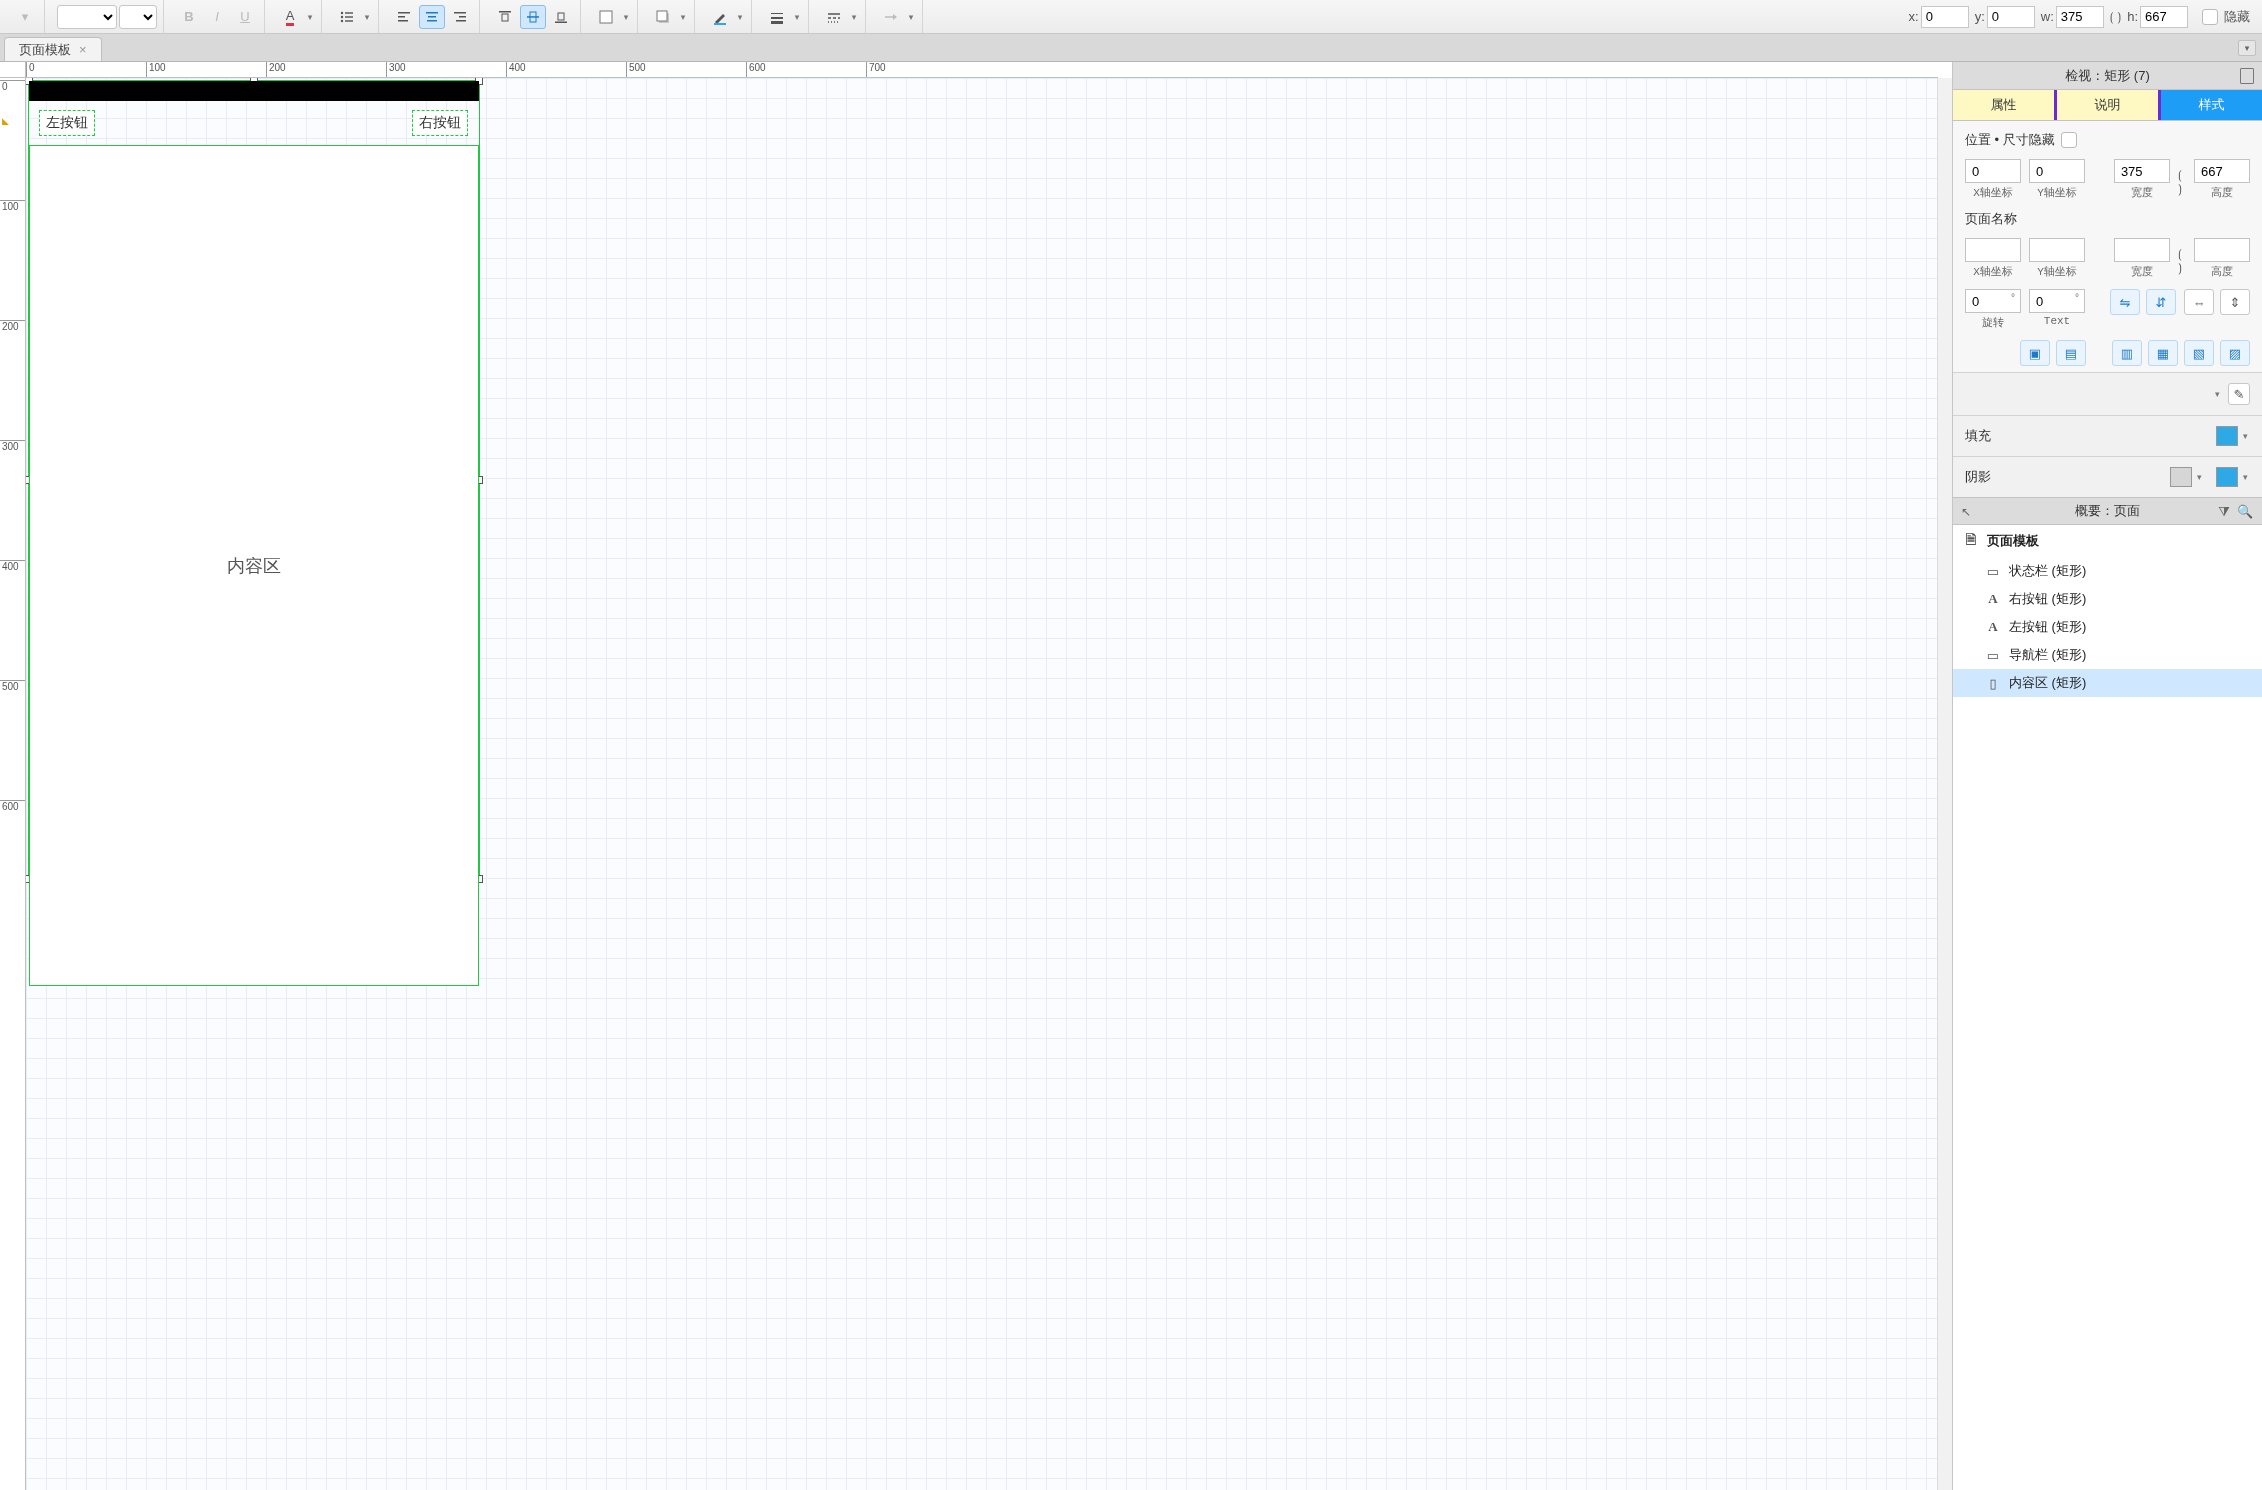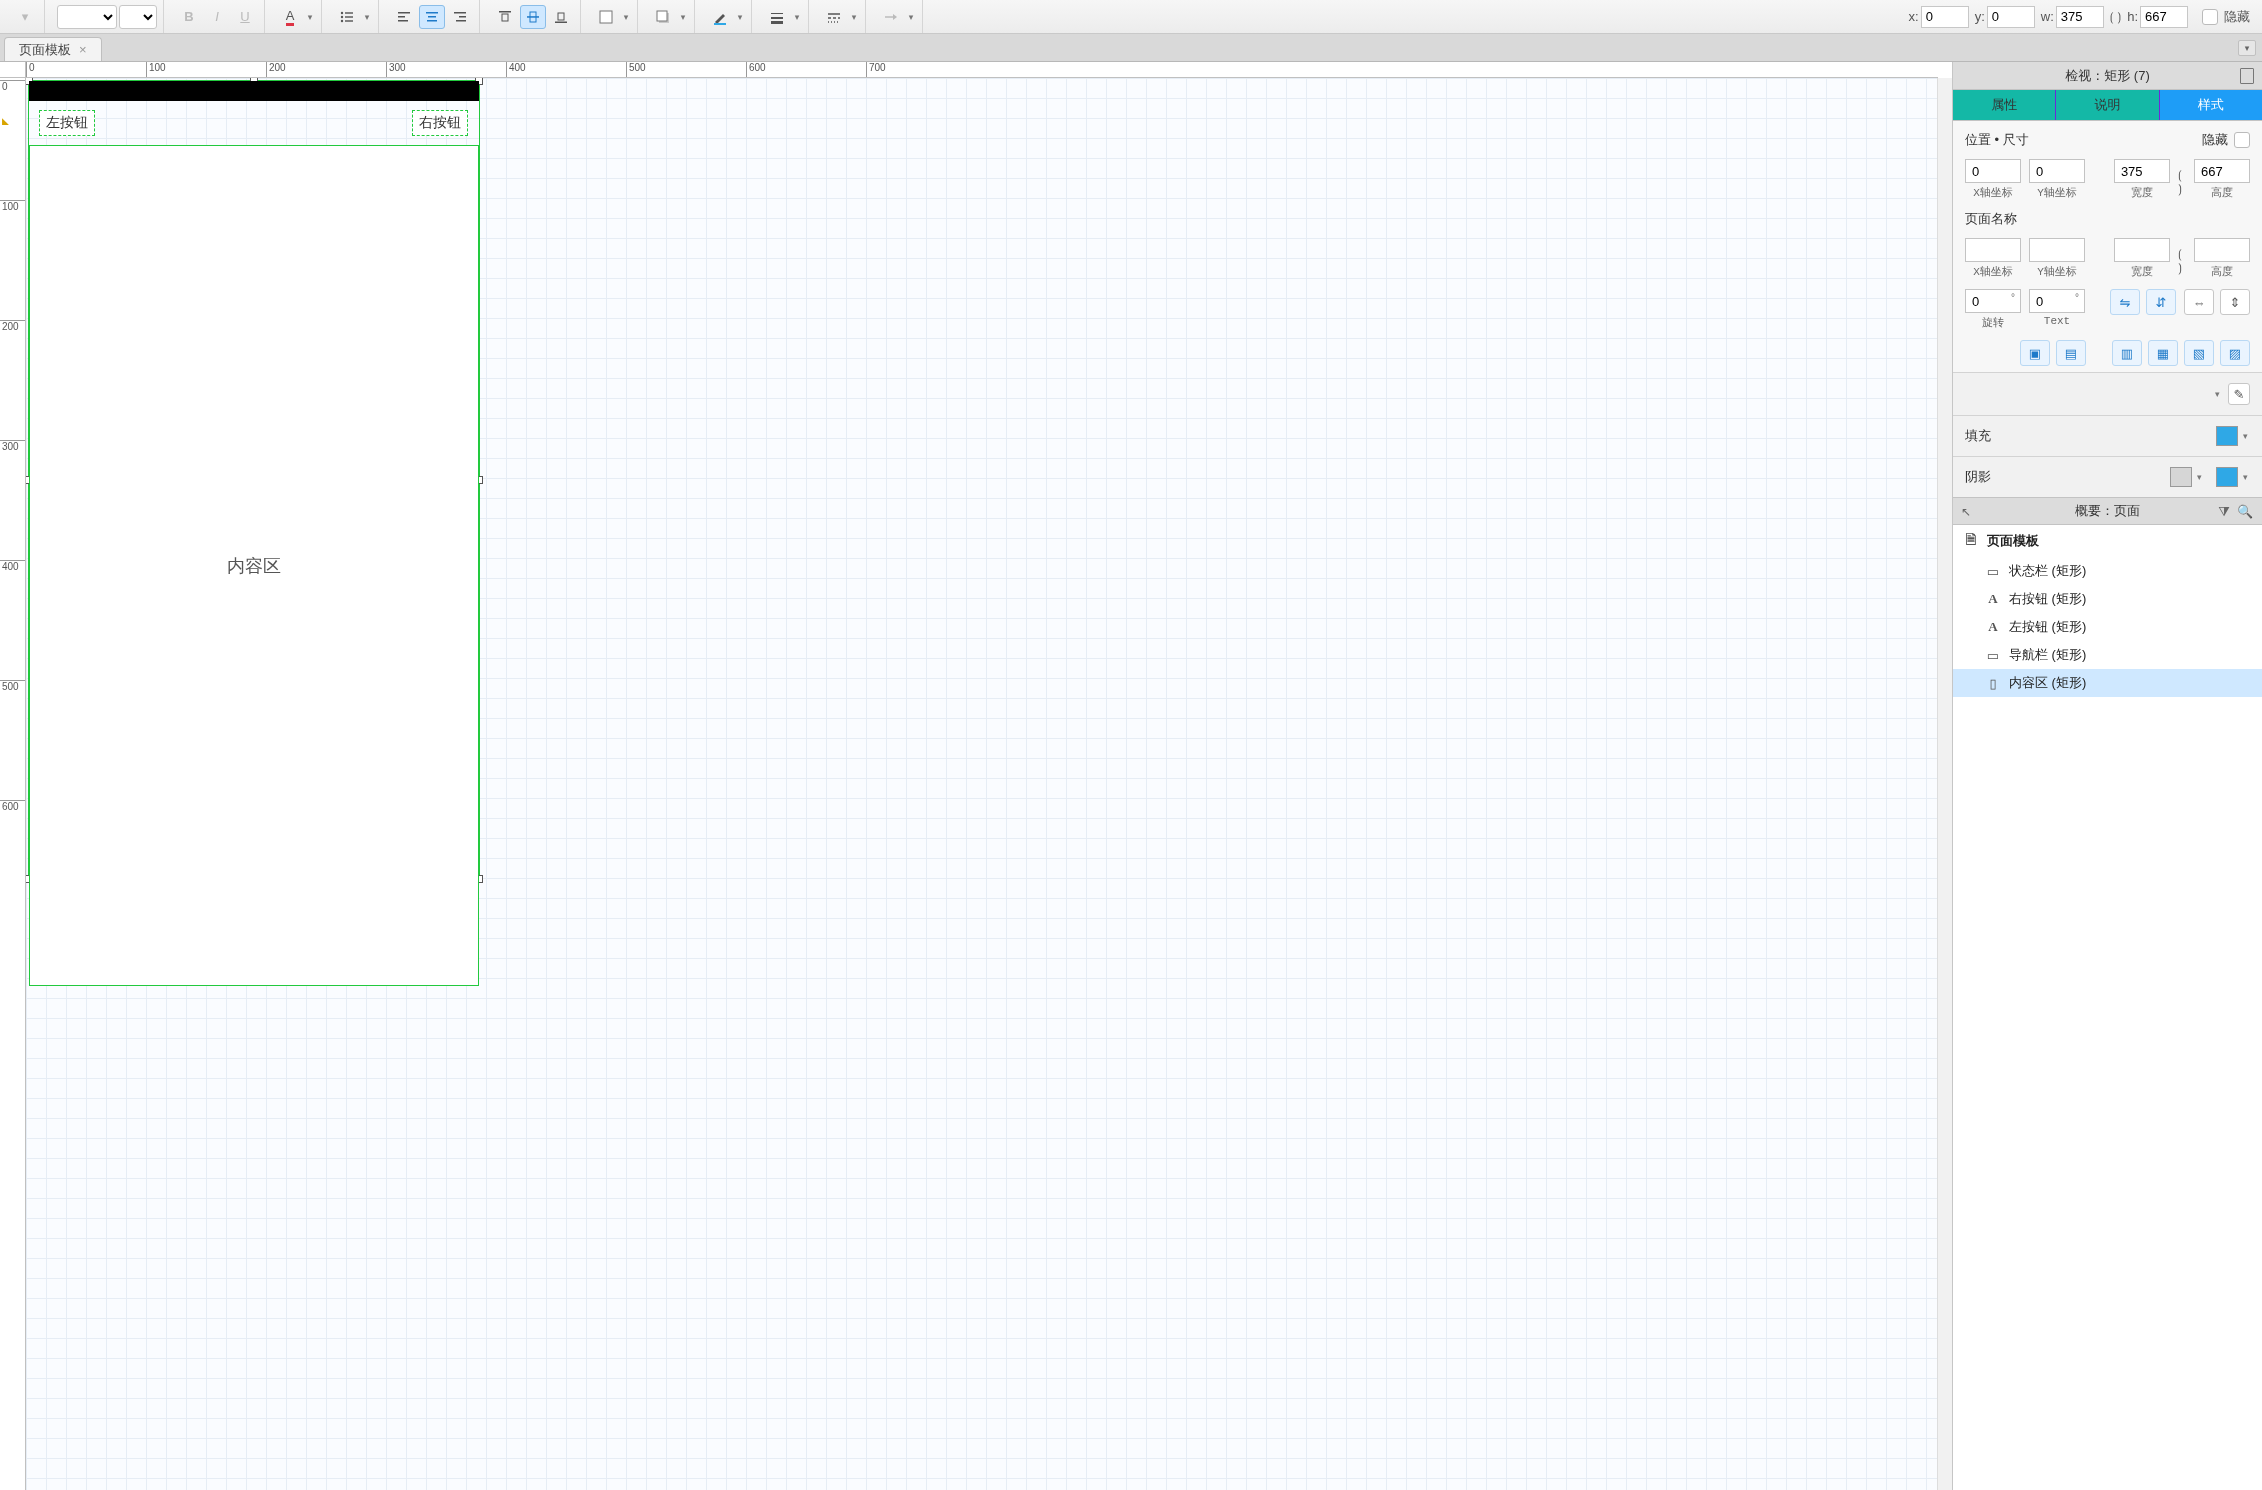--- a/index.html
+++ b/index.html
@@ -101,26 +101,26 @@
 .content-label { font-size:18px; color:#555; }
 
 
 .side { width:310px; background:#efefef; border-left:1px solid #c6c6c6; display:flex; flex-direction:column; font-size:13px; color:#333;}
 .inspector-header {
   height:28px; background:#dcdcdc; border-bottom:1px solid #c3c3c3;
   display:flex; align-items:center; justify-content:center; position:relative;
 }
 .inspector-header .doc-icon { position:absolute; right:8px; top:6px; width:14px; height:16px; border:1px solid #777; border-radius:1px;}
 .insp-tabs { display:flex; border-bottom:1px solid #c3c3c3;}
-.insp-tab { flex:1; text-align:center; padding:6px 0; background:#14b8a6; border-right:1px solid #6d28d9;}
+.insp-tab { flex:1; text-align:center; padding:6px 0; background:#fef9c3; border-right:3px solid #6d28d9;}
 .insp-tab:last-child{border-right:none;}
 .insp-tab.active { background:#1e9df7; color:#fff; }
 
 .insp-body { padding:10px 12px 6px; display:flex; flex-direction:column; gap:10px; background:#f7f7f7;}
-.sect-title { font-size:13px; color:#333; display:flex; align-items:center; justify-content:space-between;}
+.sect-title { font-size:13px; color:#333; display:flex; align-items:center; }
 .row { display:flex; gap:8px; align-items:flex-start;}
 .field { display:flex; flex-direction:column; align-items:center; gap:2px;}
 .field input { width:56px; height:24px; border:1px solid #c3c3c3; background:#fff; font-size:13px; padding:0 6px;}
 .field .lab { font-size:11px; color:#666;font-family:Liberation Mono, monospace;}
 .lock-icon {font-size:12px;color:#555; align-self:center; padding-top:4px;}
 .mini-row { display:flex; gap:6px; }
 .ico-btn {
   width:30px;height:26px;border:1px solid #b9d8f3;background:#eaf4fe;border-radius:3px;
   display:flex;align-items:center;justify-content:center; color:#1e7ac9;
 }

